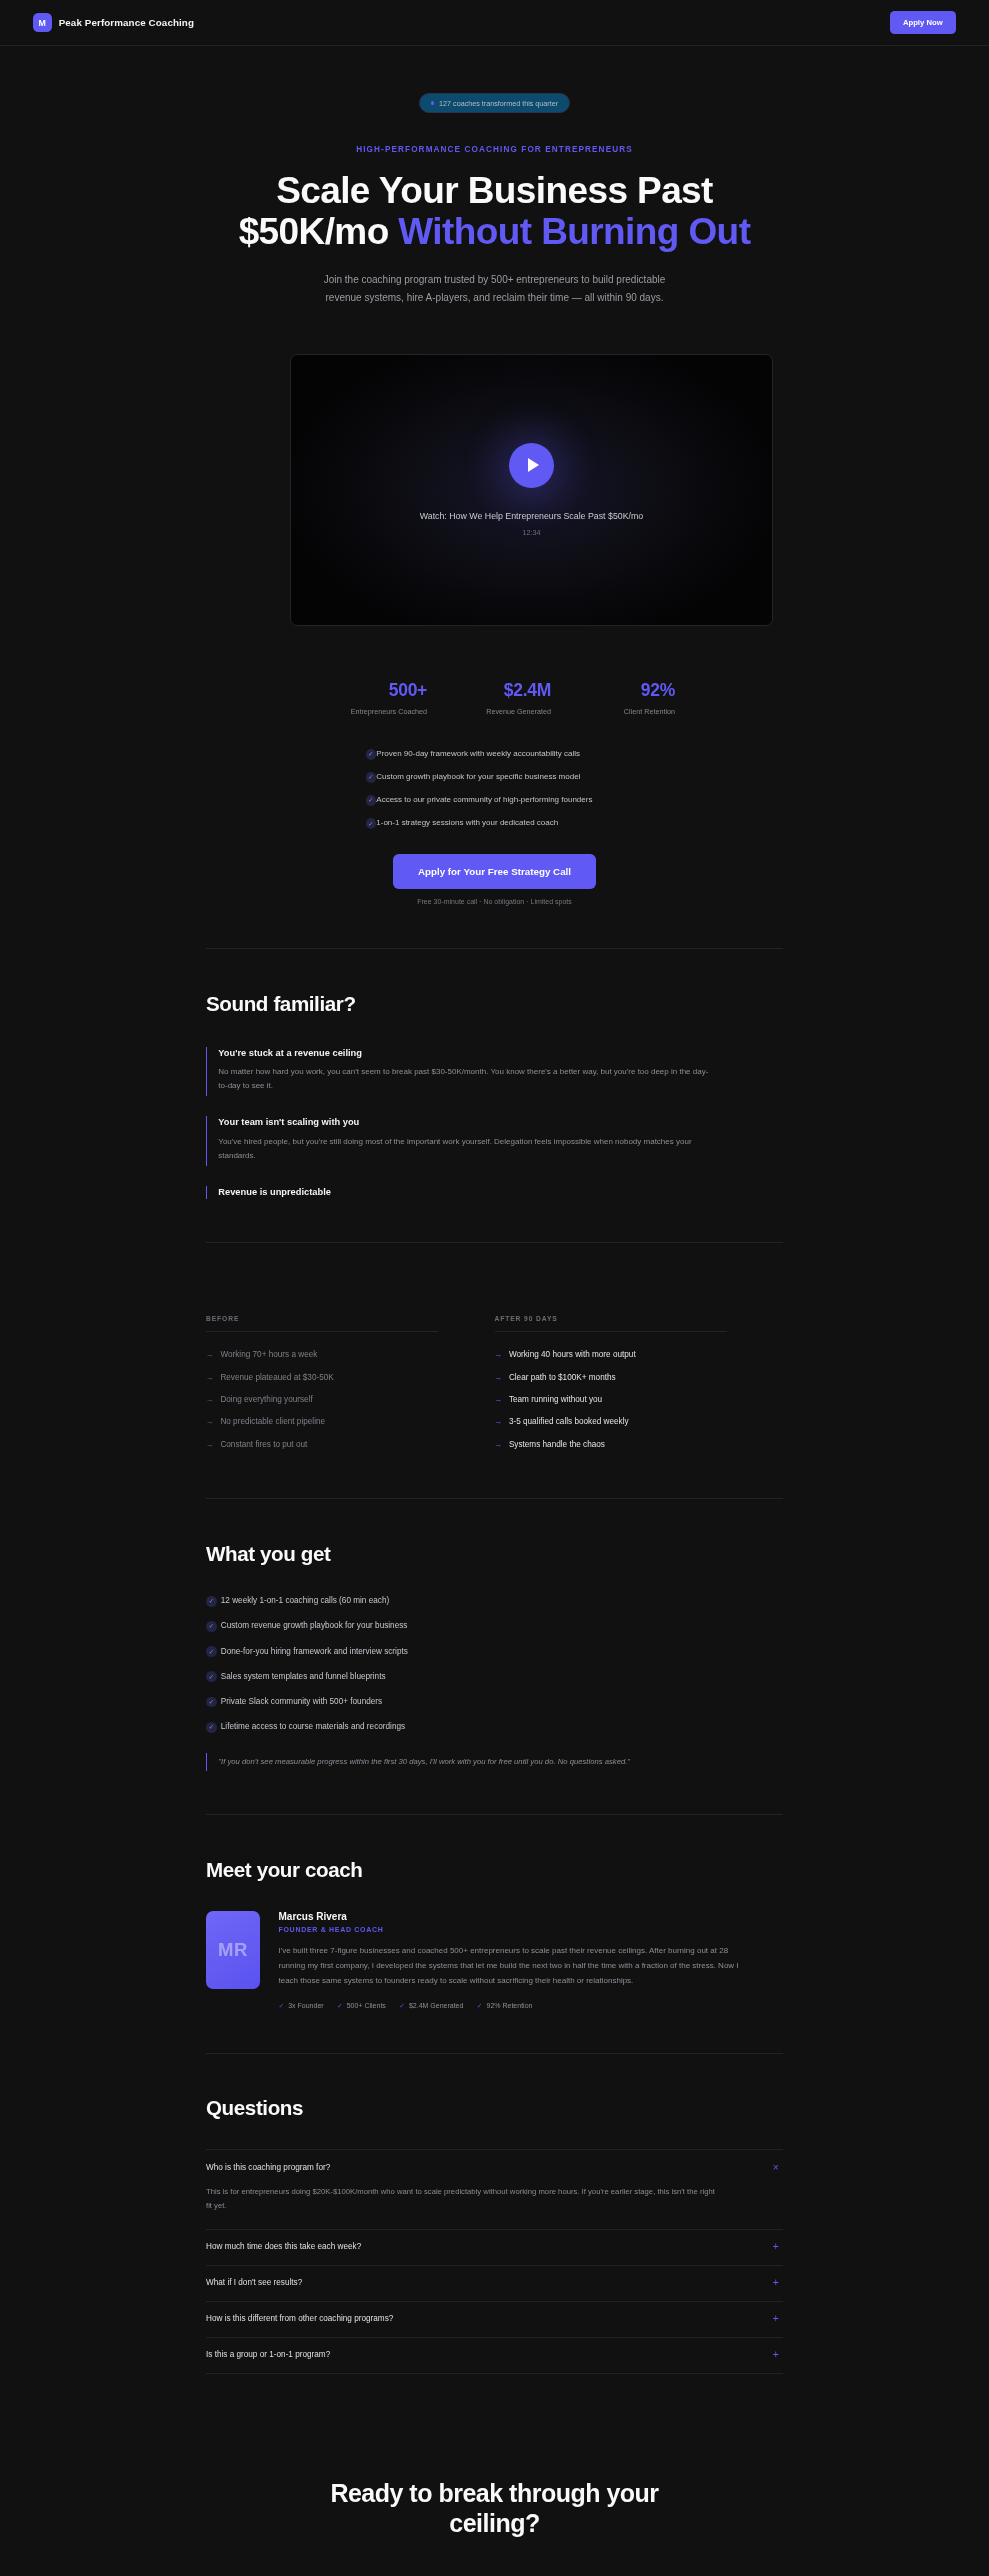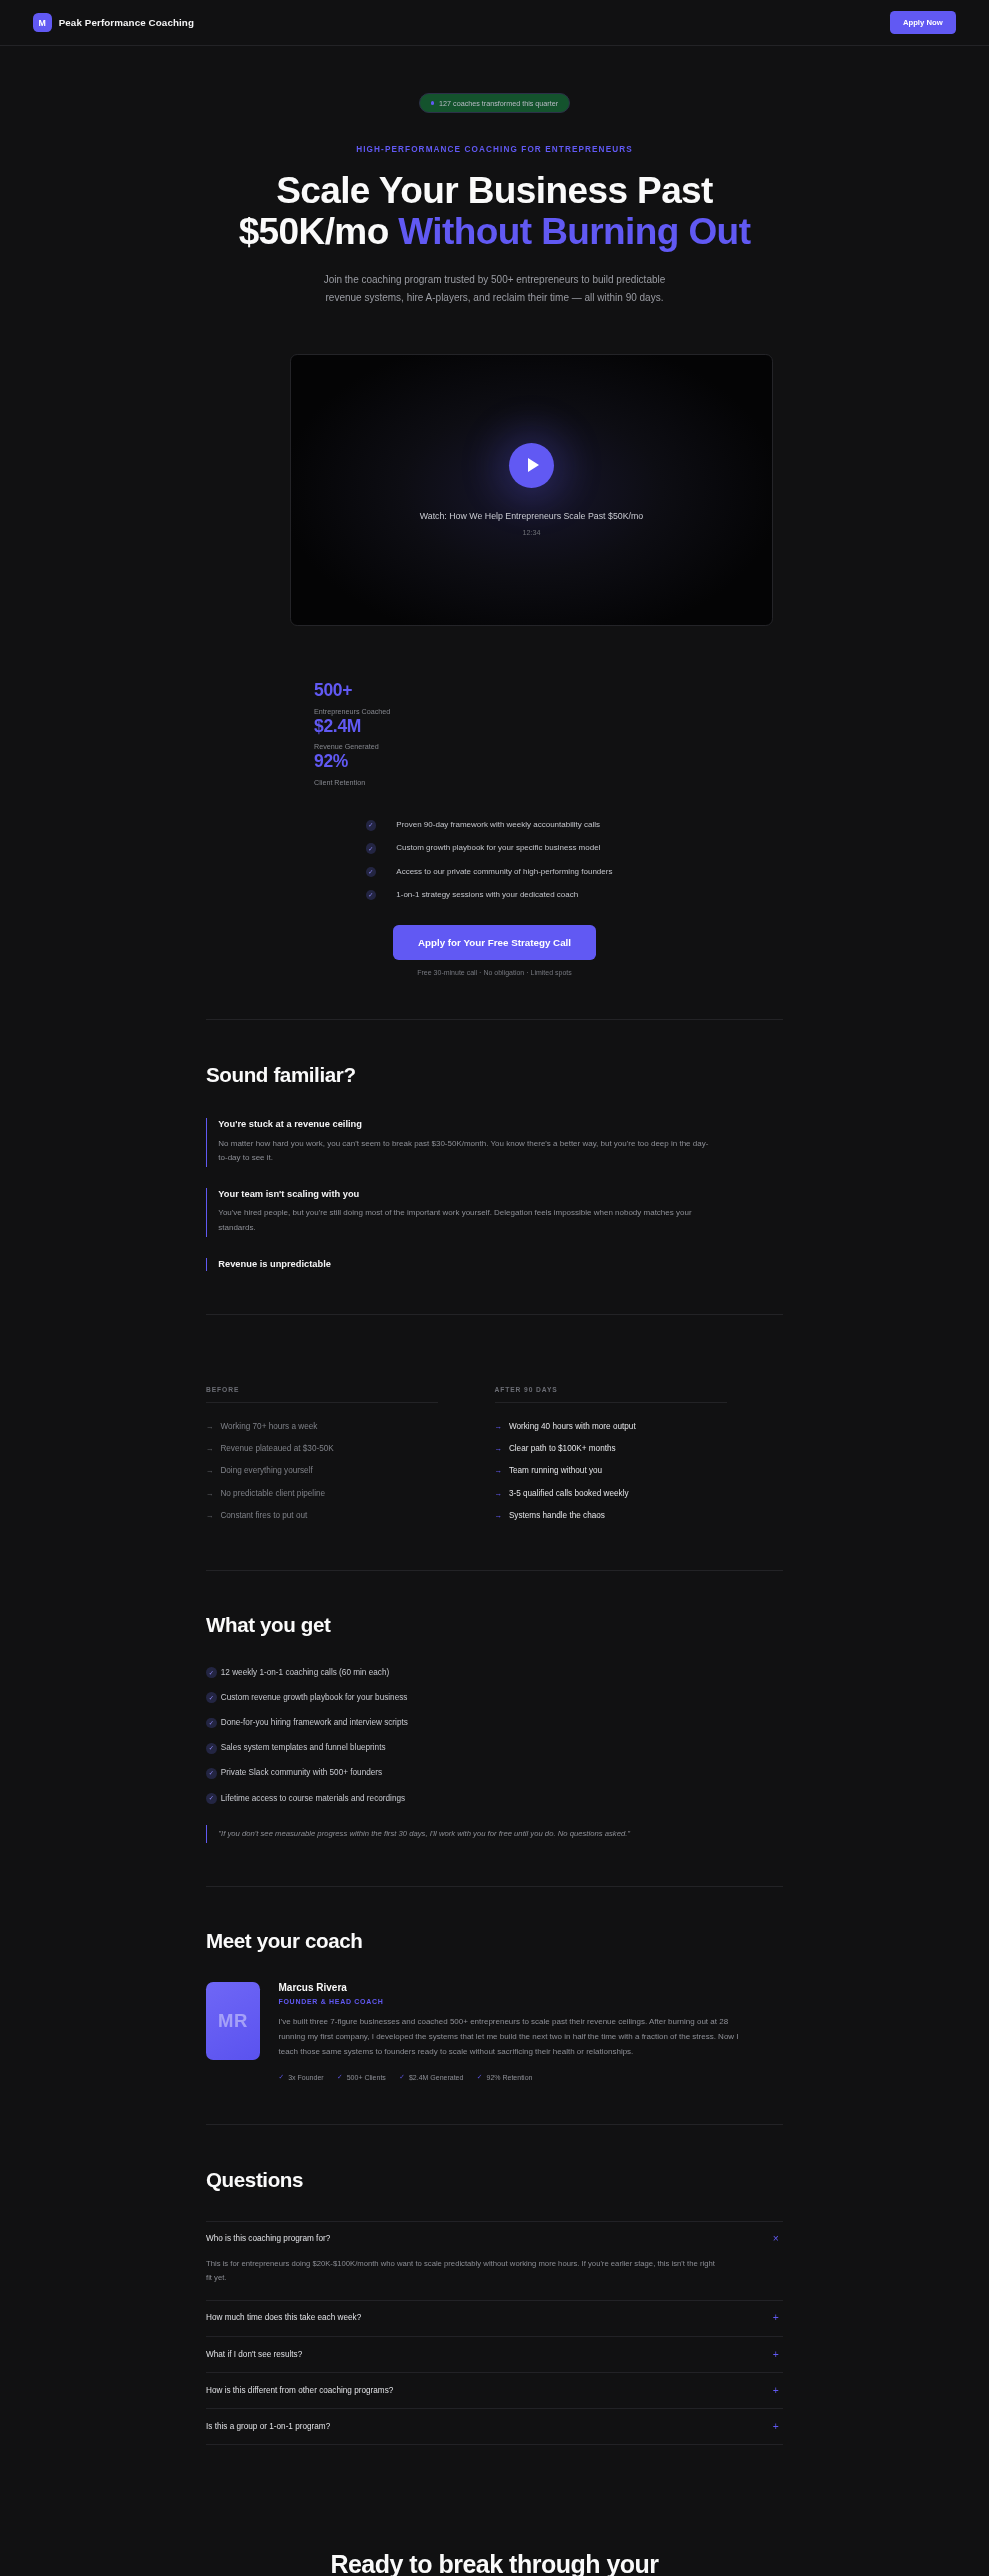--- a/index.html
+++ b/index.html
@@ -33,21 +33,21 @@
     font-size:7.7px; font-weight:bold;
     border:none; border-radius:4.6px;
     padding:6.7px 13.4px; cursor:pointer;
   }
 
   
   .hero { padding:47px 0 0; text-align:center; }
   .pill {
     display:inline-flex; align-items:center; gap:4.6px;
     border:0.5px solid #2c3048; border-radius:515px;
-    background:#14532d;
+    background:#0c4a6e;
     padding:4.6px 11.3px;
     color:#b9bcc6; font-size:7.2px;
   }
   .pill-dot { width:3.6px; height:3.6px; border-radius:50%; background:#6159f3; display:block; }
   .eyebrow {
     margin-top:32px;
     color:#6159f3; font-size:8.2px; font-weight:bold;
     letter-spacing:1.1px; text-transform:uppercase;
   }
   .hero-h1 {
@@ -81,30 +81,30 @@
     border-top:7.2px solid transparent;
     border-bottom:7.2px solid transparent;
     border-left:11.3px solid #fff;
   }
   .video-title { margin-top:23px; color:#c9cbd2; font-size:8.8px; }
   .video-dur { margin-top:7.2px; color:#6e7076; font-size:7.2px; }
 
   
   .stats {
     margin:54px auto 8px; width:361px;
-    display:flex; justify-content:space-between; text-align:left;flex-direction:column;
+    display:flex; justify-content:space-between; text-align:right;
   }
   .stat { width:113px; }
   .stat-val { color:#6159f3; font-size:17.5px; font-weight:bold; letter-spacing:-0.3px; }
   .stat-lbl { margin-top:5.7px; color:#85878e; font-size:7.2px; }
 
   
   .hero-bullets { margin:32px auto 0; width:258px; text-align:left; }
   .hb {
-    display:flex; align-items:flex-start; gap:20px;
+    display:flex; align-items:flex-start; gap:0;
     margin-bottom:10.8px;
   }
   .chk {
     flex:0 0 auto; width:10.8px; height:10.8px; border-radius:50%;
     background:#232542; color:#8e88f8;
     display:flex; align-items:center; justify-content:center;
     font-size:6.2px; line-height:1; margin-top:1px;
   }
   .hb-txt { color:#c3c5cb; font-size:8px; line-height:1.55; }
 

